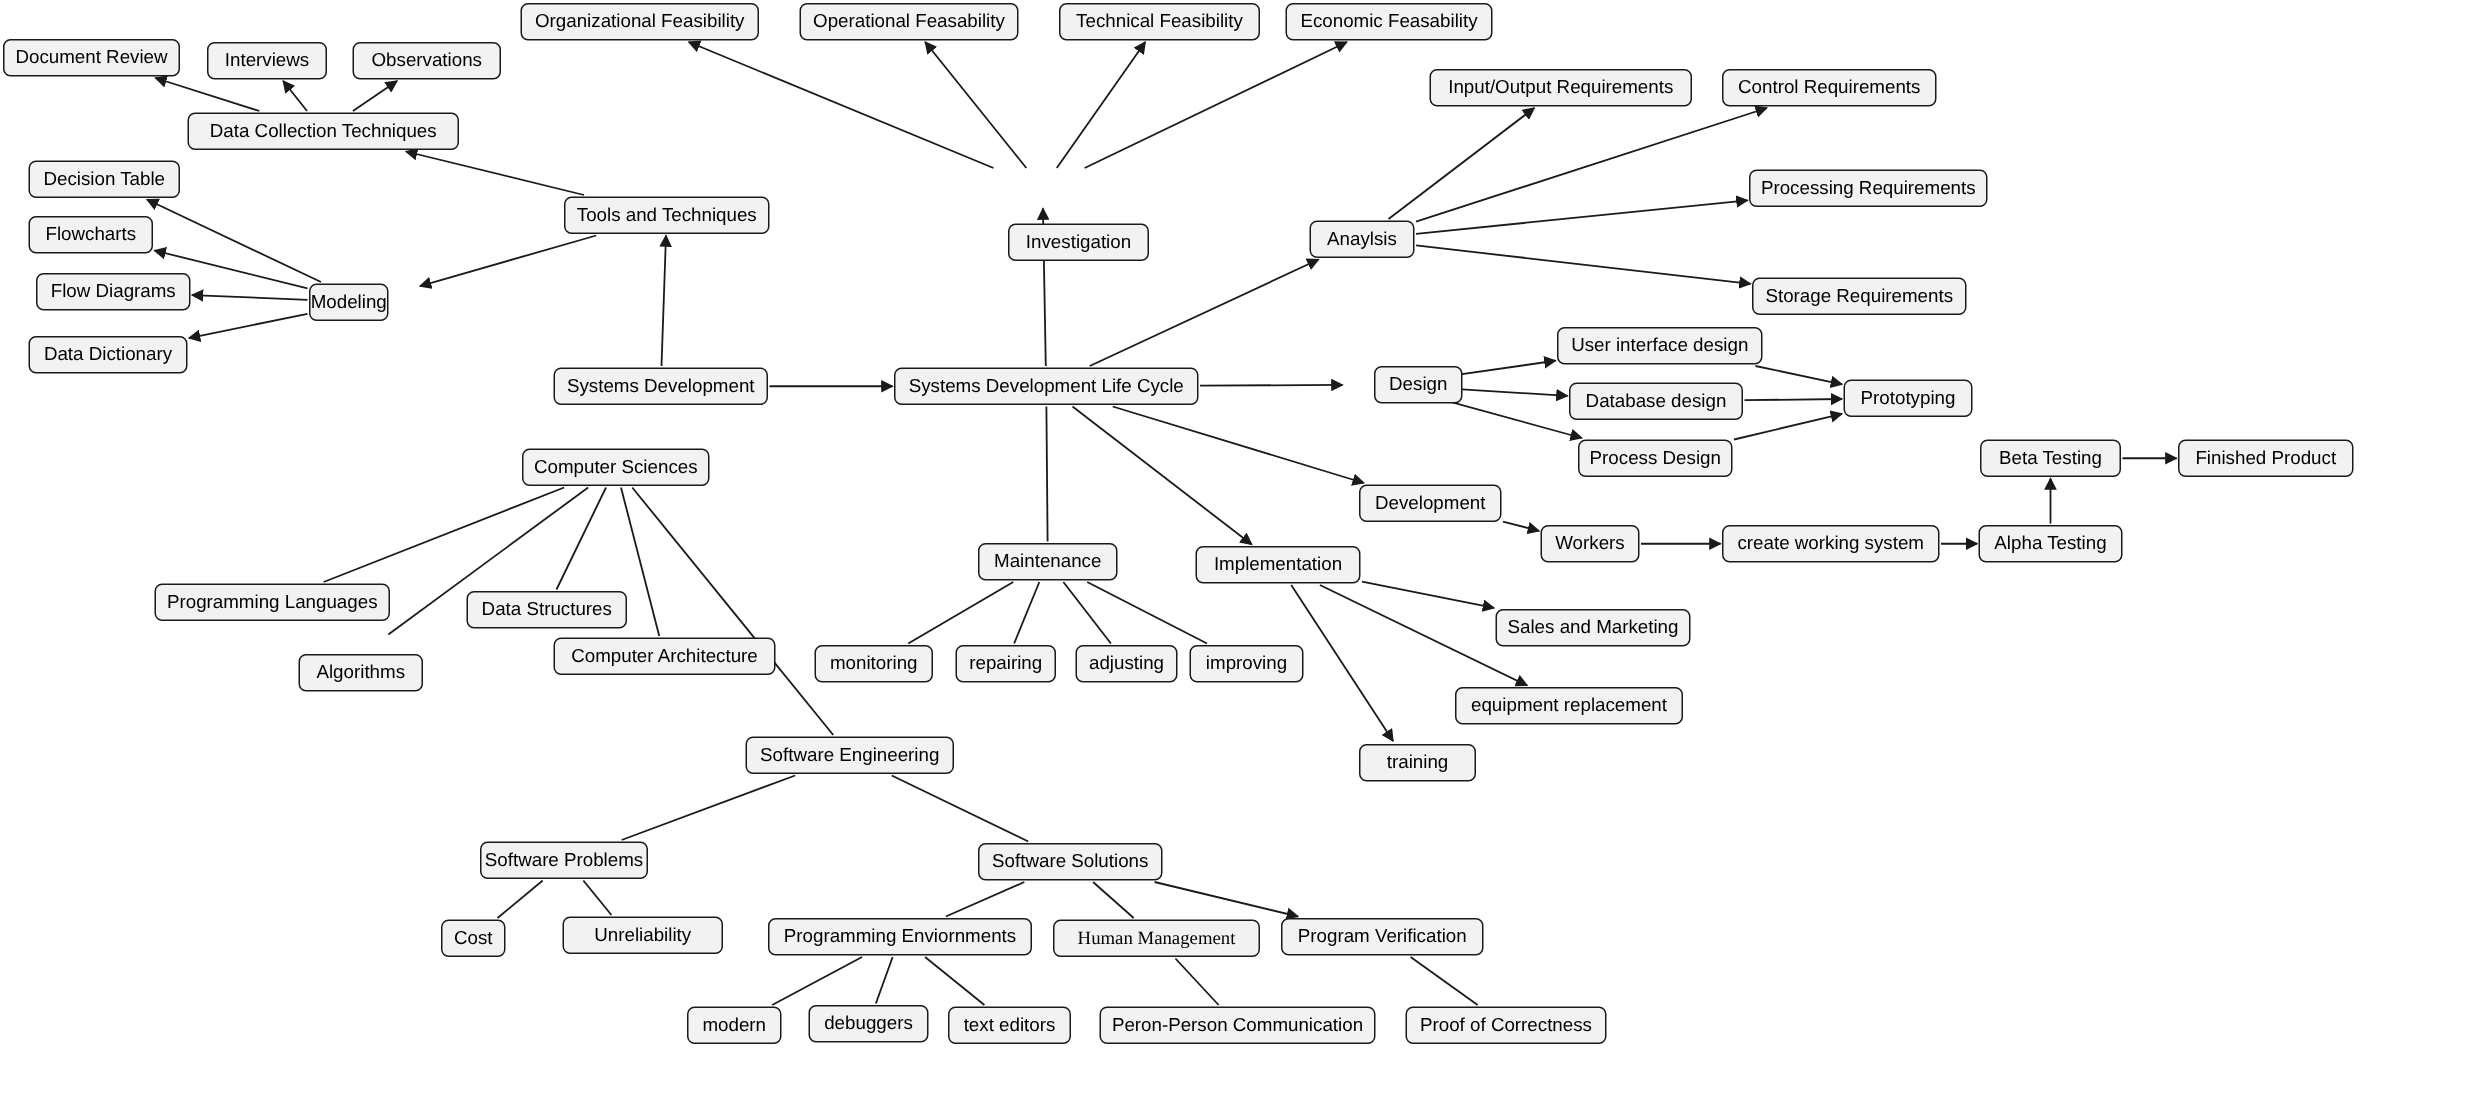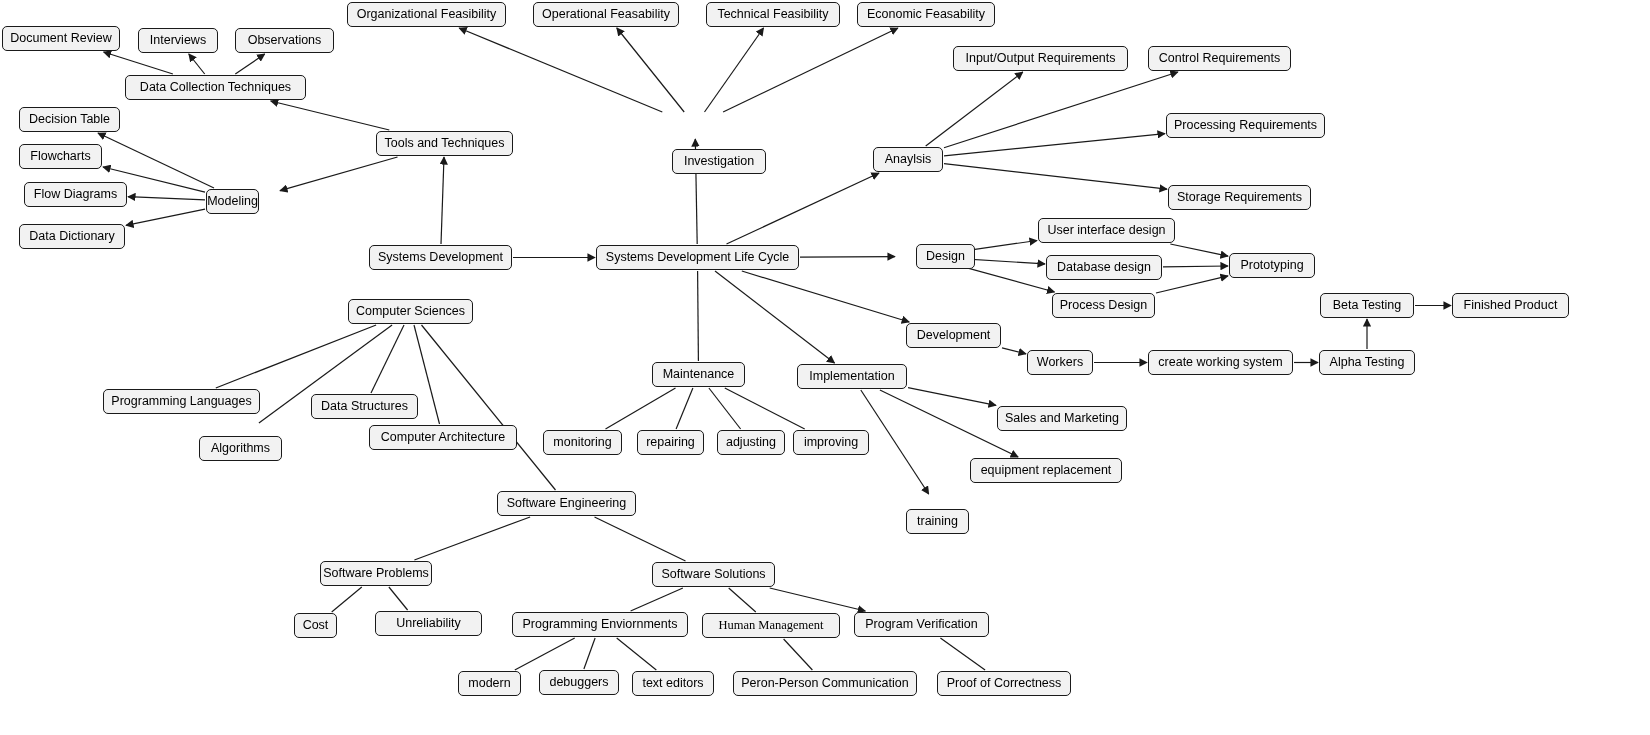--- a/index.html
+++ b/index.html
@@ -215,21 +215,21 @@
       </div>
       <div class="node" style="left: 797px; top: 364px; width: 110px;">
         <span>Implementation</span>
       </div>
       <div class="node" style="left: 997px; top: 406px; width: 130px;">
         <span>Sales and Marketing</span>
       </div>
       <div class="node" style="left: 970px; top: 458px; width: 152px;">
         <span>equipment replacement</span>
       </div>
-      <div class="node" style="left: 906px; top: 509px; width: 63px;">
+      <div class="node" style="left: 906px; top: 496px; width: 78px;">
         <span>training</span>
       </div>
       <div class="node" style="left: 652px; top: 362px; width: 93px;">
         <span>Maintenance</span>
       </div>
       <div class="node" style="left: 543px; top: 430px; width: 79px;">
         <span>monitoring</span>
       </div>
       <div class="node" style="left: 637px; top: 430px; width: 67px;">
         <span>repairing</span>

